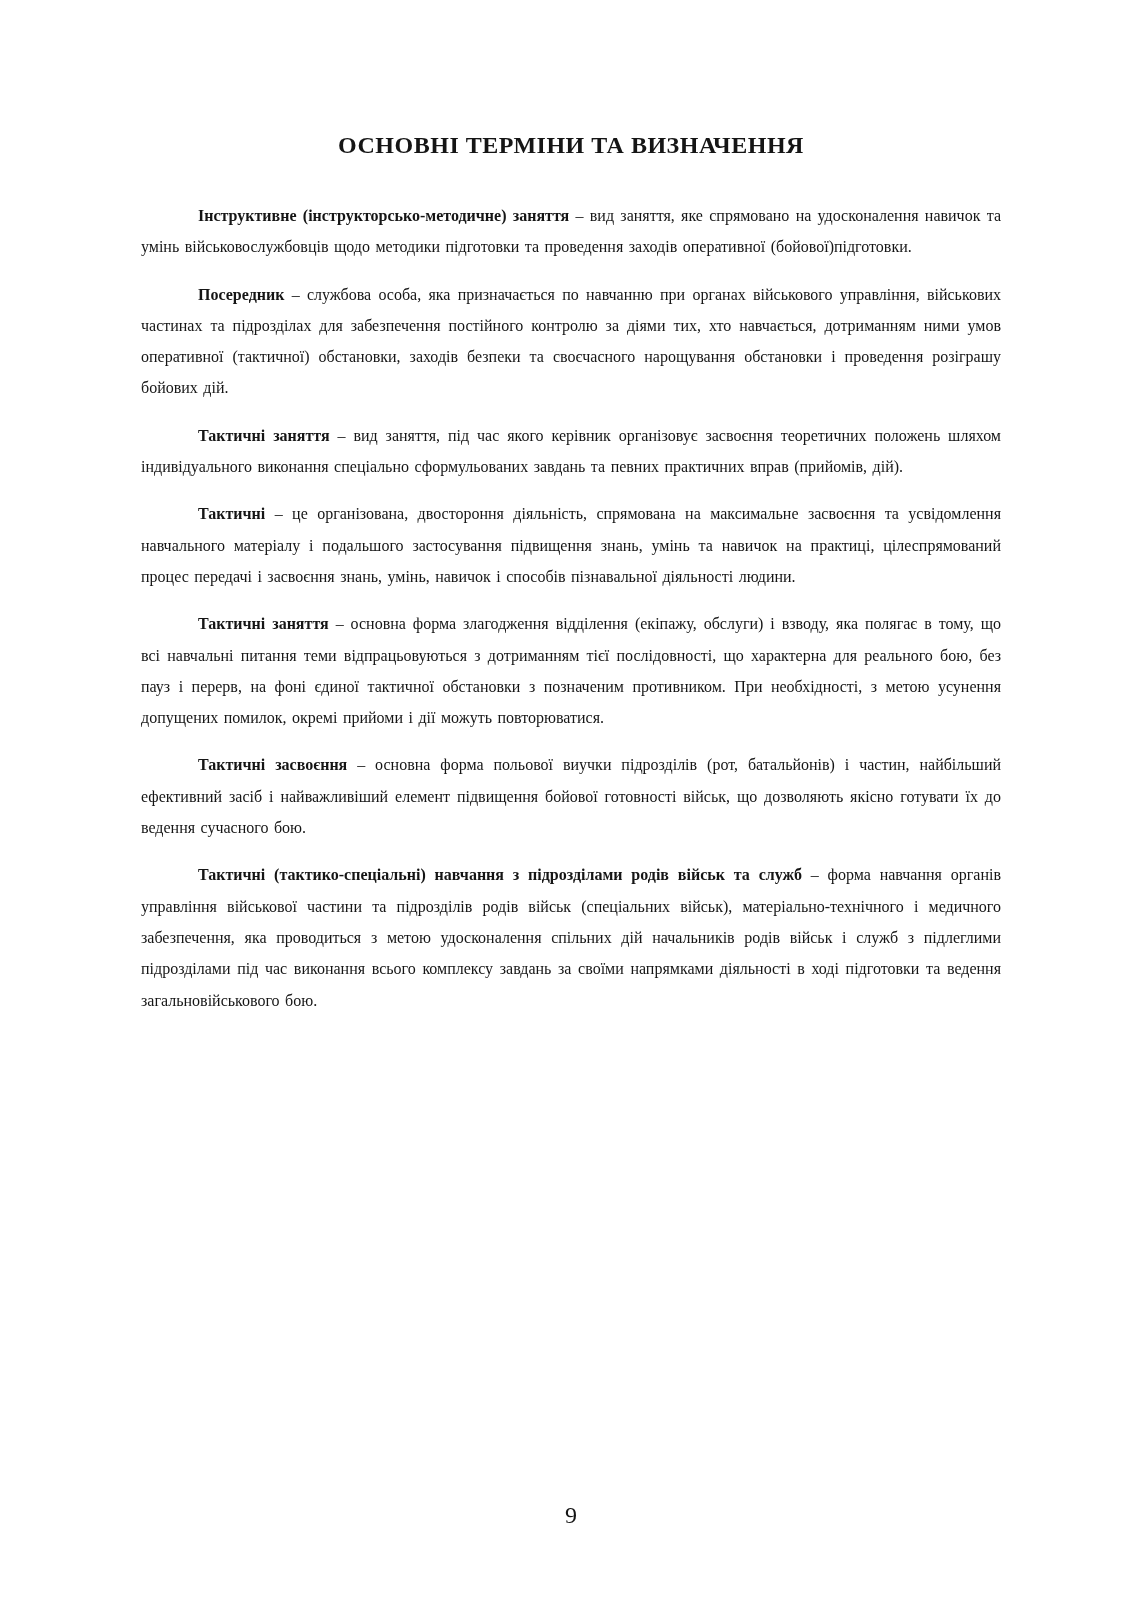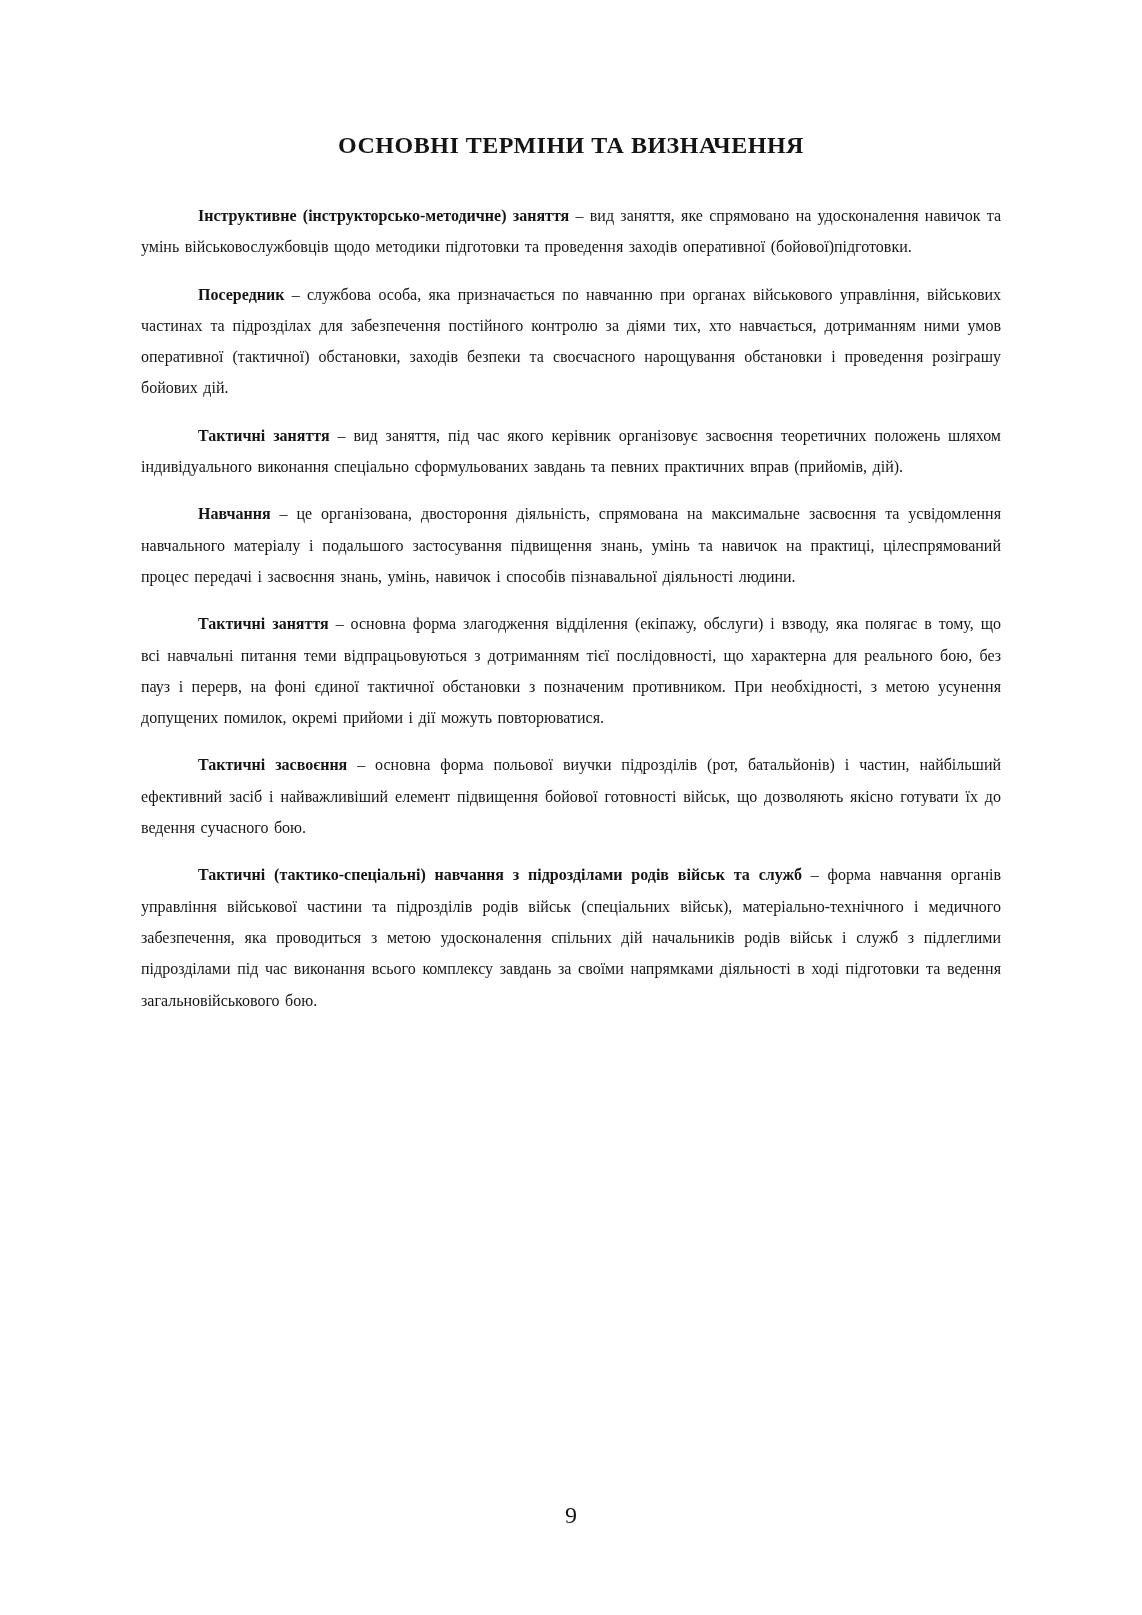--- a/index.html
+++ b/index.html
@@ -65,21 +65,21 @@
   <div class="content">
 
     <h1 class="doc-title">ОСНОВНІ ТЕРМІНИ ТА ВИЗНАЧЕННЯ</h1>
 
     <p class="def-para"><span class="term">Інструктивне (інструкторсько-методичне) заняття</span><span> – вид заняття, яке спрямовано на удосконалення навичок та умінь військовослужбовців щодо методики підготовки та проведення заходів оперативної (бойової)підготовки.</span></p>
 
     <p class="def-para"><span class="term">Посередник</span><span> – службова особа, яка призначається по навчанню при органах військового управління, військових частинах та підрозділах для забезпечення постійного контролю за діями тих, хто навчається, дотриманням ними умов оперативної (тактичної) обстановки, заходів безпеки та своєчасного нарощування обстановки і проведення розіграшу бойових дій.</span></p>
 
     <p class="def-para"><span class="term">Тактичні заняття</span><span> – вид заняття, під час якого керівник організовує засвоєння теоретичних положень шляхом індивідуального виконання спеціально сформульованих завдань та певних практичних вправ (прийомів, дій).</span></p>
 
-    <p class="def-para"><span class="term">Навчання</span><span> – це організована, двостороння діяльність, спрямована на максимальне засвоєння та усвідомлення навчального матеріалу і подальшого застосування підвищення знань, умінь та навичок на практиці, цілеспрямований процес передачі і засвоєння знань, умінь, навичок і способів пізнавальної діяльності людини.</span></p>
+    <p class="def-para"><span class="term">Тактичні</span><span> – це організована, двостороння діяльність, спрямована на максимальне засвоєння та усвідомлення навчального матеріалу і подальшого застосування підвищення знань, умінь та навичок на практиці, цілеспрямований процес передачі і засвоєння знань, умінь, навичок і способів пізнавальної діяльності людини.</span></p>
 
     <p class="def-para"><span class="term">Тактичні заняття</span><span> – основна форма злагодження відділення (екіпажу, обслуги) і взводу, яка полягає в тому, що всі навчальні питання теми відпрацьовуються з дотриманням тієї послідовності, що характерна для реального бою, без пауз і перерв, на фоні єдиної тактичної обстановки з позначеним противником. При необхідності, з метою усунення допущених помилок, окремі прийоми і дії можуть повторюватися.</span></p>
 
     <p class="def-para"><span class="term">Тактичні засвоєння</span><span> – основна форма польової виучки підрозділів (рот, батальйонів) і частин, найбільший ефективний засіб і найважливіший елемент підвищення бойової готовності військ, що дозволяють якісно готувати їх до ведення сучасного бою.</span></p>
 
     <p class="def-para"><span class="term">Тактичні (тактико-спеціальні) навчання з підрозділами родів військ та служб</span><span> – форма навчання органів управління військової частини та підрозділів родів військ (спеціальних військ), матеріально-технічного і медичного забезпечення, яка проводиться з метою удосконалення спільних дій начальників родів військ і служб з підлеглими підрозділами під час виконання всього комплексу завдань за своїми напрямками діяльності в ході підготовки та ведення загальновійськового бою.</span></p>
 
   </div>
 
   <div class="page-number">9</div>

